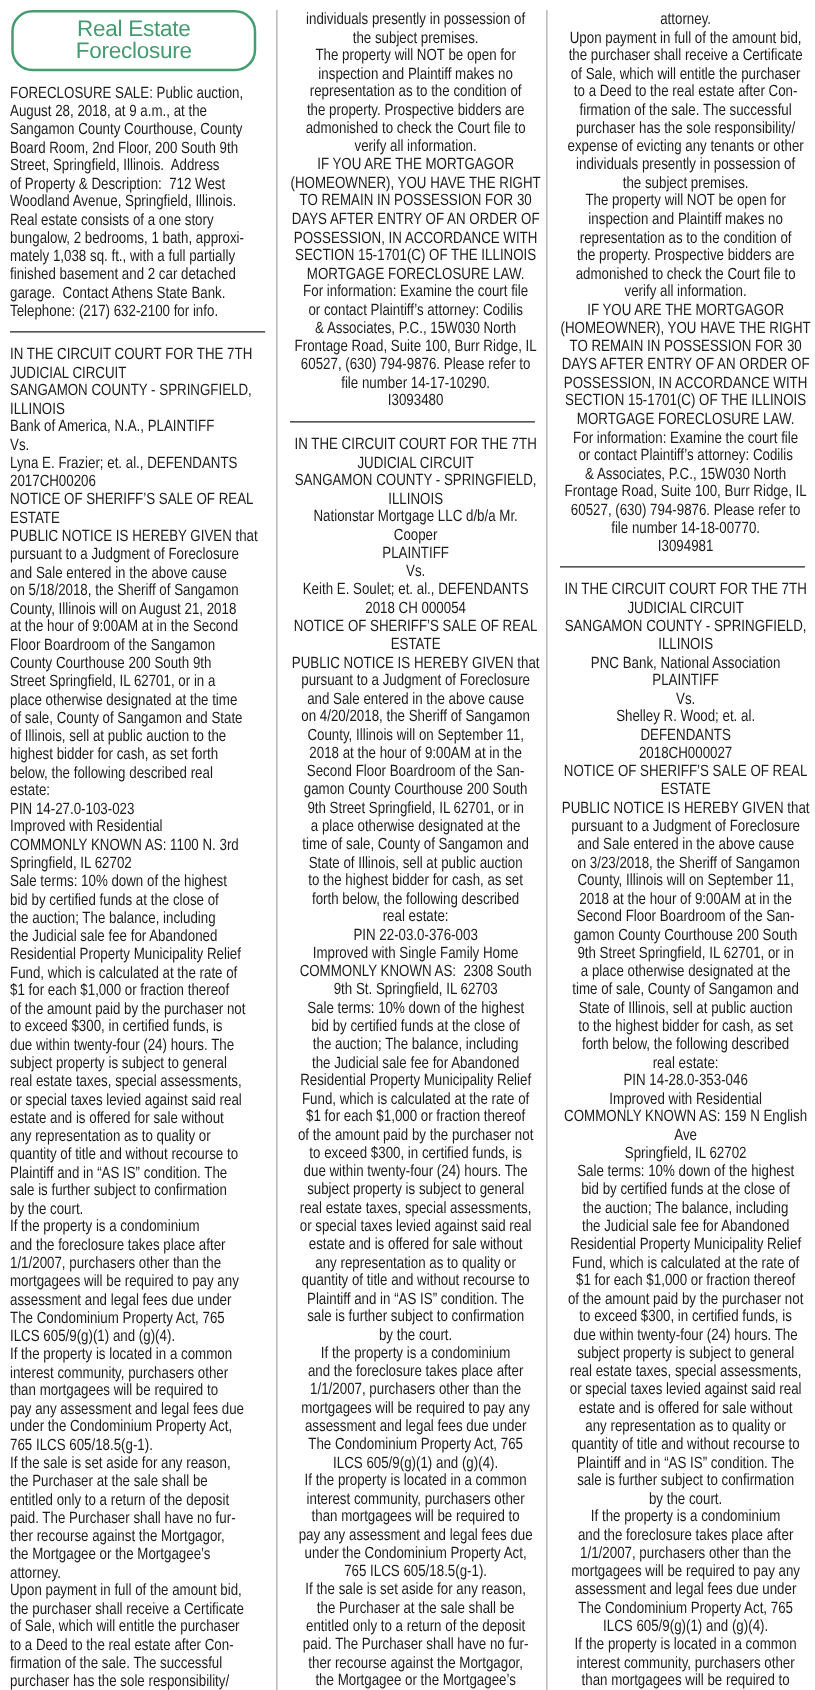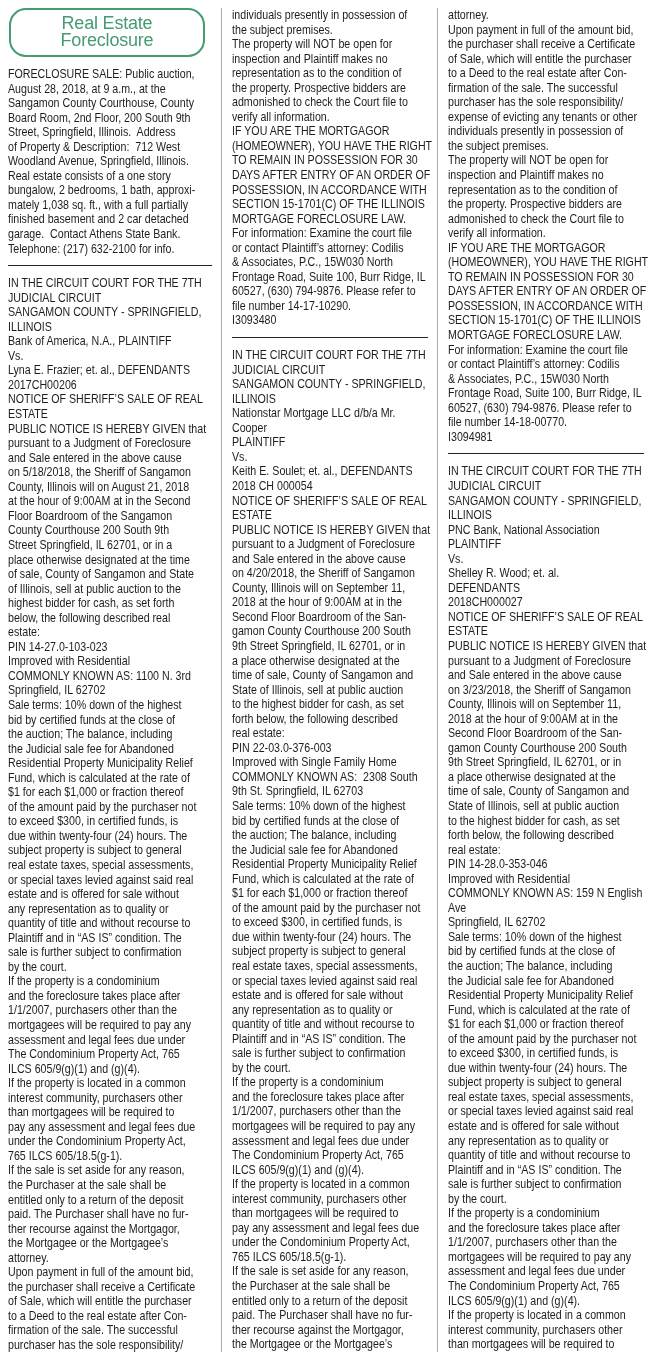--- a/index.html
+++ b/index.html
@@ -13,20 +13,21 @@
     width: 652px; height: 1352px;
     padding: 8px 0 0 8px;
     display: grid;
     grid-template-columns: 209px 216px 216px;
   }
   .col { box-sizing: border-box; overflow: hidden; }
   .col-2, .col-3 {
     border-left: 1px solid #ababab;
     padding-left: 10px;
     margin-left: 4px;
+    text-align: center;
   }
   
   .col-inner {
     width: 122%;
     transform: scaleX(0.8197);
     transform-origin: 0 0;
   }
   .notice-text {
     white-space: pre-wrap;
     font-size: 13px;

